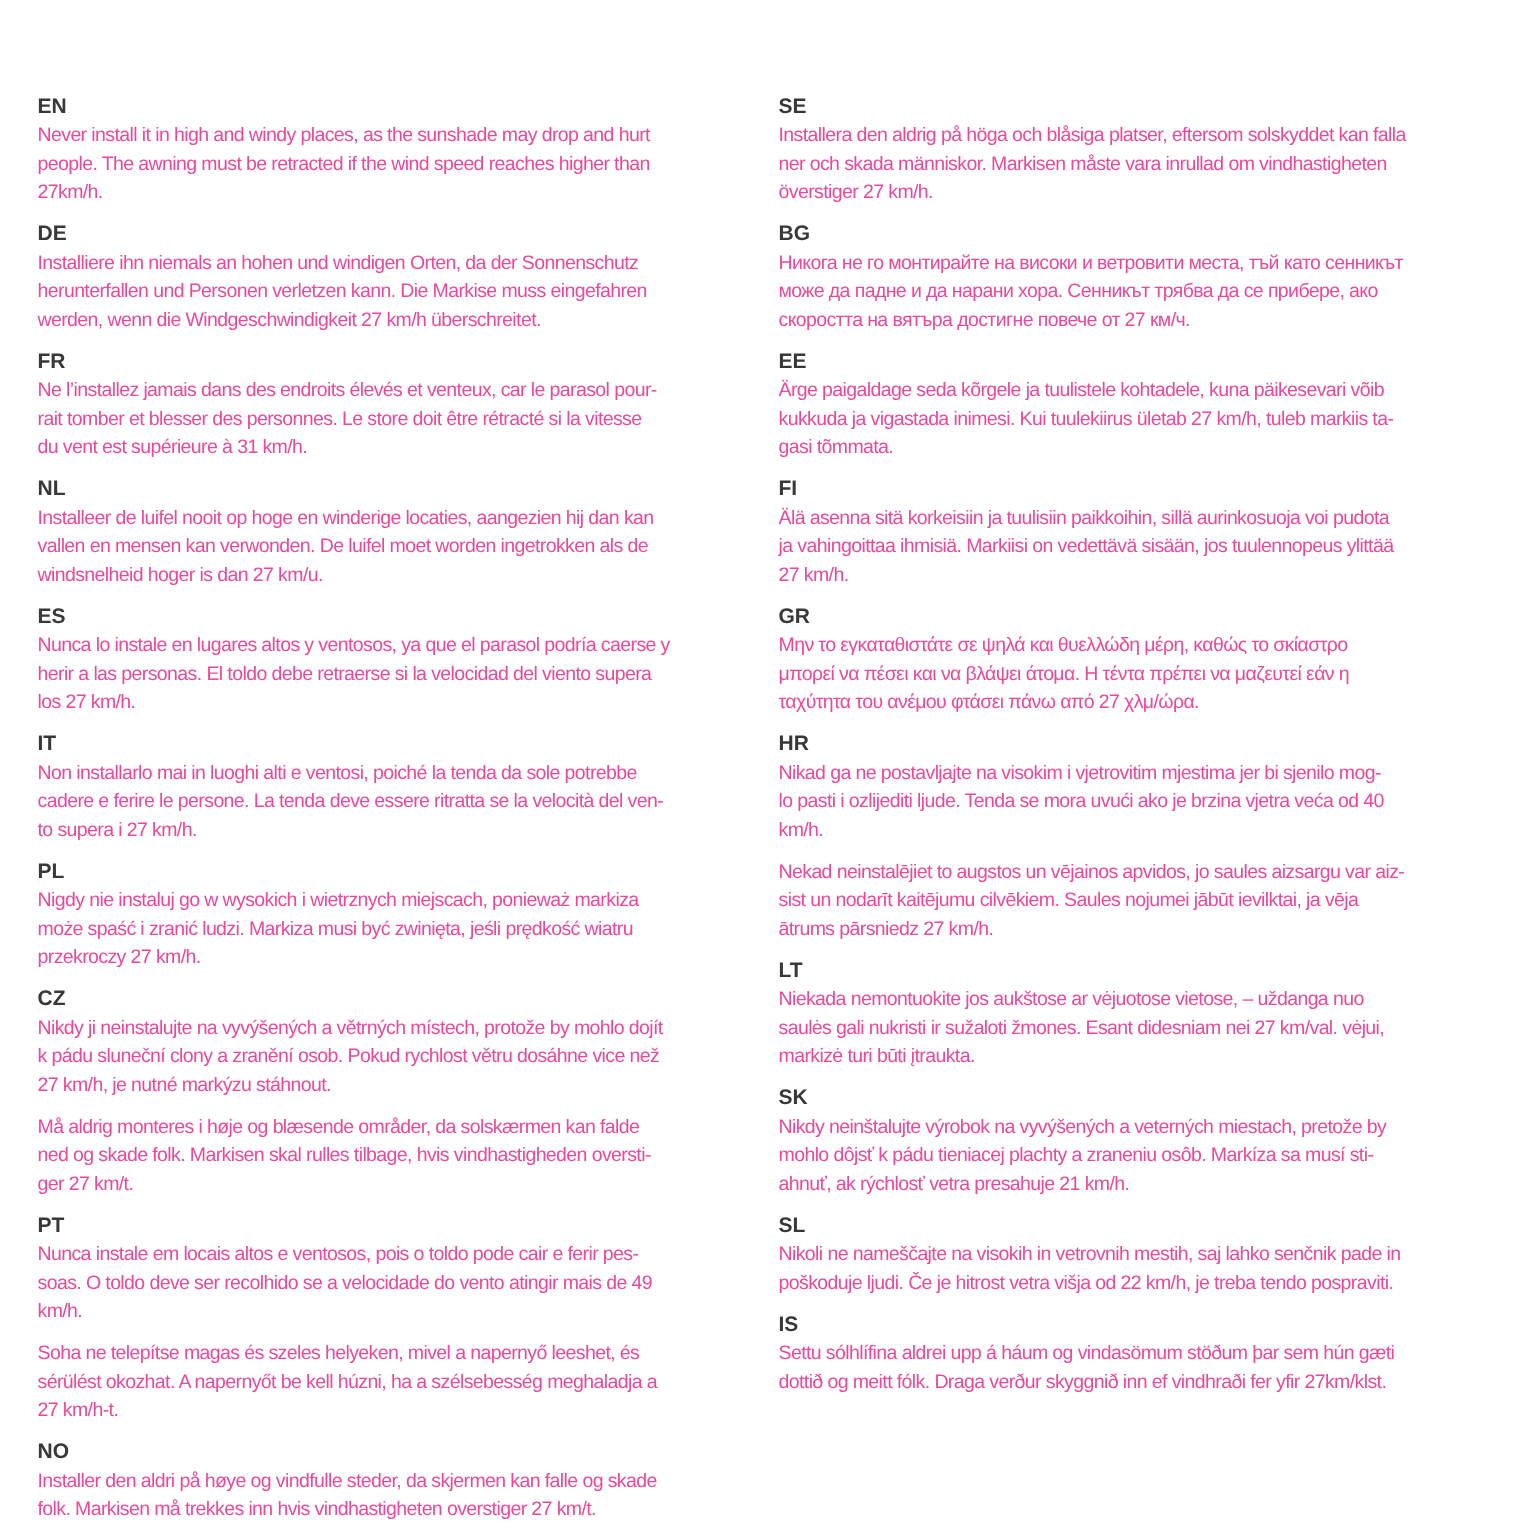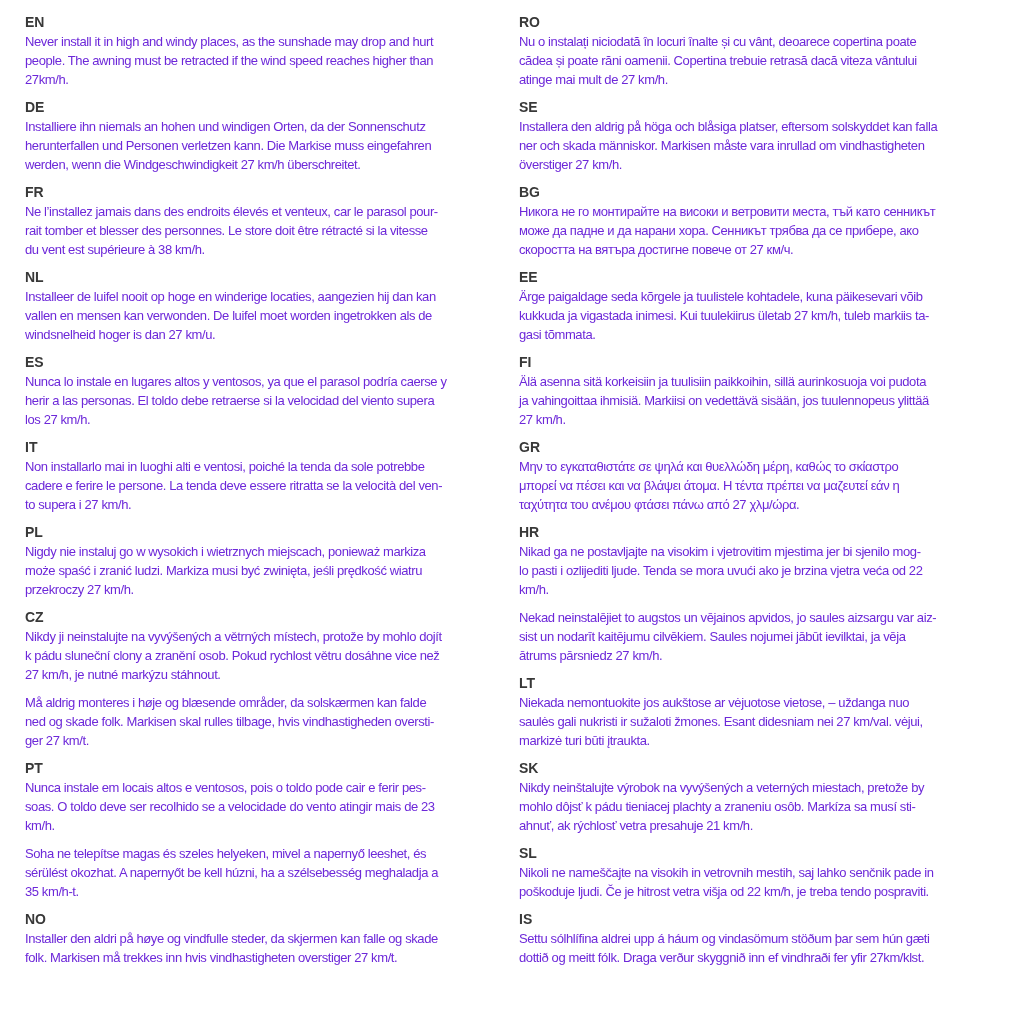--- a/index.html
+++ b/index.html
@@ -16,38 +16,39 @@
   }
   .page {
     box-sizing: border-box;
     display: flex;
     padding: 13px 18px 0 25px;
     gap: 16px;
   }
   .column {
     width: 478px;
     flex: 0 0 478px;
+    margin-top: 48px;
   }
   .lang-block {
     margin: 0 0 9px 0;
   }
   .lang-code {
     margin: 0;
     font-size: 14px;
     font-weight: bold;
     line-height: 19px;
     color: #383838;
   }
   .lang-text {
     margin: 0;
     font-size: 13px;
     line-height: 19px;
     letter-spacing: -0.4px;
     white-space: pre;
-    color: #6d28d9;
+    color: #ec4899;
   }
 </style>
 </head>
 <body>
 
 <div class="page">
   <div class="column" id="col-left">
   <section class="lang-block">
     <h2 class="lang-code">EN</h2>
     <p class="lang-text">Never install it in high and windy places, as the sunshade may drop and hurt
@@ -59,21 +60,21 @@
     <h2 class="lang-code">DE</h2>
     <p class="lang-text">Installiere ihn niemals an hohen und windigen Orten, da der Sonnenschutz
 herunterfallen und Personen verletzen kann. Die Markise muss eingefahren
 werden, wenn die Windgeschwindigkeit 27 km/h überschreitet.</p>
   </section>
 
   <section class="lang-block">
     <h2 class="lang-code">FR</h2>
     <p class="lang-text">Ne l’installez jamais dans des endroits élevés et venteux, car le parasol pour-
 rait tomber et blesser des personnes. Le store doit être rétracté si la vitesse
-du vent est supérieure à 38 km/h.</p>
+du vent est supérieure à 31 km/h.</p>
   </section>
 
   <section class="lang-block">
     <h2 class="lang-code">NL</h2>
     <p class="lang-text">Installeer de luifel nooit op hoge en winderige locaties, aangezien hij dan kan
 vallen en mensen kan verwonden. De luifel moet worden ingetrokken als de
 windsnelheid hoger is dan 27 km/u.</p>
   </section>
 
   <section class="lang-block">
@@ -106,43 +107,37 @@
 
   <section class="lang-block">
     <p class="lang-text">Må aldrig monteres i høje og blæsende områder, da solskærmen kan falde
 ned og skade folk. Markisen skal rulles tilbage, hvis vindhastigheden oversti-
 ger 27 km/t.</p>
   </section>
 
   <section class="lang-block">
     <h2 class="lang-code">PT</h2>
     <p class="lang-text">Nunca instale em locais altos e ventosos, pois o toldo pode cair e ferir pes-
-soas. O toldo deve ser recolhido se a velocidade do vento atingir mais de 23
+soas. O toldo deve ser recolhido se a velocidade do vento atingir mais de 49
 km/h.</p>
   </section>
 
   <section class="lang-block">
     <p class="lang-text">Soha ne telepítse magas és szeles helyeken, mivel a napernyő leeshet, és
 sérülést okozhat. A napernyőt be kell húzni, ha a szélsebesség meghaladja a
-35 km/h-t.</p>
+27 km/h-t.</p>
   </section>
 
   <section class="lang-block">
     <h2 class="lang-code">NO</h2>
     <p class="lang-text">Installer den aldri på høye og vindfulle steder, da skjermen kan falle og skade
 folk. Markisen må trekkes inn hvis vindhastigheten overstiger 27 km/t.</p>
   </section>
 </div>
   <div class="column" id="col-right">
-  <section class="lang-block">
-    <h2 class="lang-code">RO</h2>
-    <p class="lang-text">Nu o instalați niciodată în locuri înalte și cu vânt, deoarece copertina poate
-cădea și poate răni oamenii. Copertina trebuie retrasă dacă viteza vântului
-atinge mai mult de 27 km/h.</p>
-  </section>
 
   <section class="lang-block">
     <h2 class="lang-code">SE</h2>
     <p class="lang-text">Installera den aldrig på höga och blåsiga platser, eftersom solskyddet kan falla
 ner och skada människor. Markisen måste vara inrullad om vindhastigheten
 överstiger 27 km/h.</p>
   </section>
 
   <section class="lang-block">
     <h2 class="lang-code">BG</h2>
@@ -168,21 +163,21 @@
   <section class="lang-block">
     <h2 class="lang-code">GR</h2>
     <p class="lang-text">Μην το εγκαταθιστάτε σε ψηλά και θυελλώδη μέρη, καθώς το σκίαστρο
 μπορεί να πέσει και να βλάψει άτομα. Η τέντα πρέπει να μαζευτεί εάν η
 ταχύτητα του ανέμου φτάσει πάνω από 27 χλμ/ώρα.</p>
   </section>
 
   <section class="lang-block">
     <h2 class="lang-code">HR</h2>
     <p class="lang-text">Nikad ga ne postavljajte na visokim i vjetrovitim mjestima jer bi sjenilo mog-
-lo pasti i ozlijediti ljude. Tenda se mora uvući ako je brzina vjetra veća od 22
+lo pasti i ozlijediti ljude. Tenda se mora uvući ako je brzina vjetra veća od 40
 km/h.</p>
   </section>
 
   <section class="lang-block">
     <p class="lang-text">Nekad neinstalējiet to augstos un vējainos apvidos, jo saules aizsargu var aiz-
 sist un nodarīt kaitējumu cilvēkiem. Saules nojumei jābūt ievilktai, ja vēja
 ātrums pārsniedz 27 km/h.</p>
   </section>
 
   <section class="lang-block">

